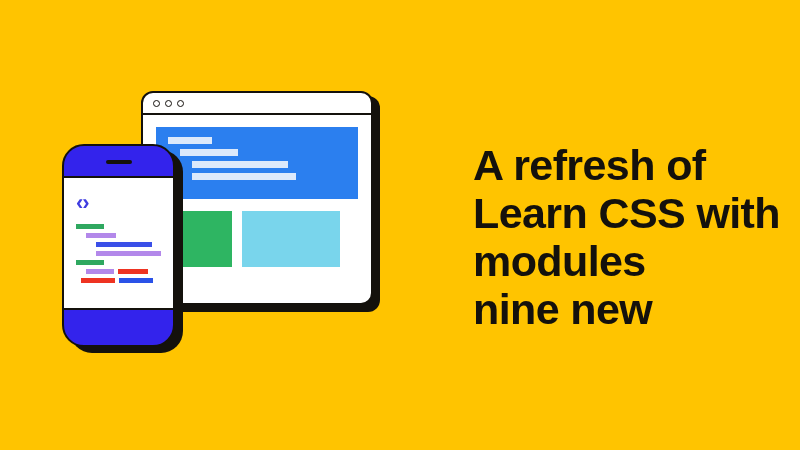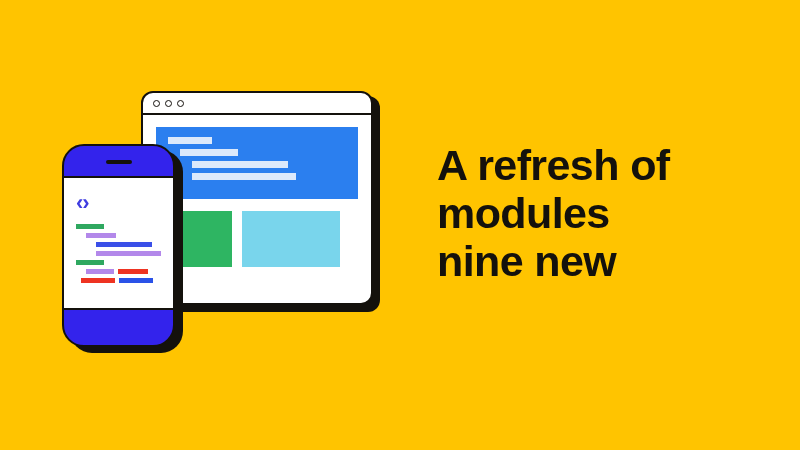--- a/index.html
+++ b/index.html
@@ -175,21 +175,21 @@
     left: 437px;
     top: 112px;
     width: 345px;
     color: #14110c;
     font-family: "Liberation Sans", sans-serif;
     font-size: 43px;
     font-weight: bold;
     line-height: 1.12;
     letter-spacing: -0.6px;
   }
-  .headline .ln { display: block; white-space: nowrap; }
+  .headline .ln { display: block; white-space: nowrap; margin-left: 36px; }
 </style>
 </head>
 <body>
 
 <div class="banner" style="background: rgb(255, 196, 0);">
 
   <div class="illustration">
 
     <div class="browser-shadow"></div>
     <div class="browser">
@@ -242,17 +242,18 @@
               <span class="seg" style="width: 34px; background: rgb(42, 82, 232);"></span>
             </div>
           </div>
       </div>
     </div>
 
   </div>
 
   <h1 class="headline" style="color: rgb(20, 17, 12);">
     <span class="ln">A refresh of</span>
+    <span class="ln">Learn CSS with</span>
     <span class="ln">modules</span>
     <span class="ln">nine new</span>
   </h1>
 
 </div>
 
 </body></html>

